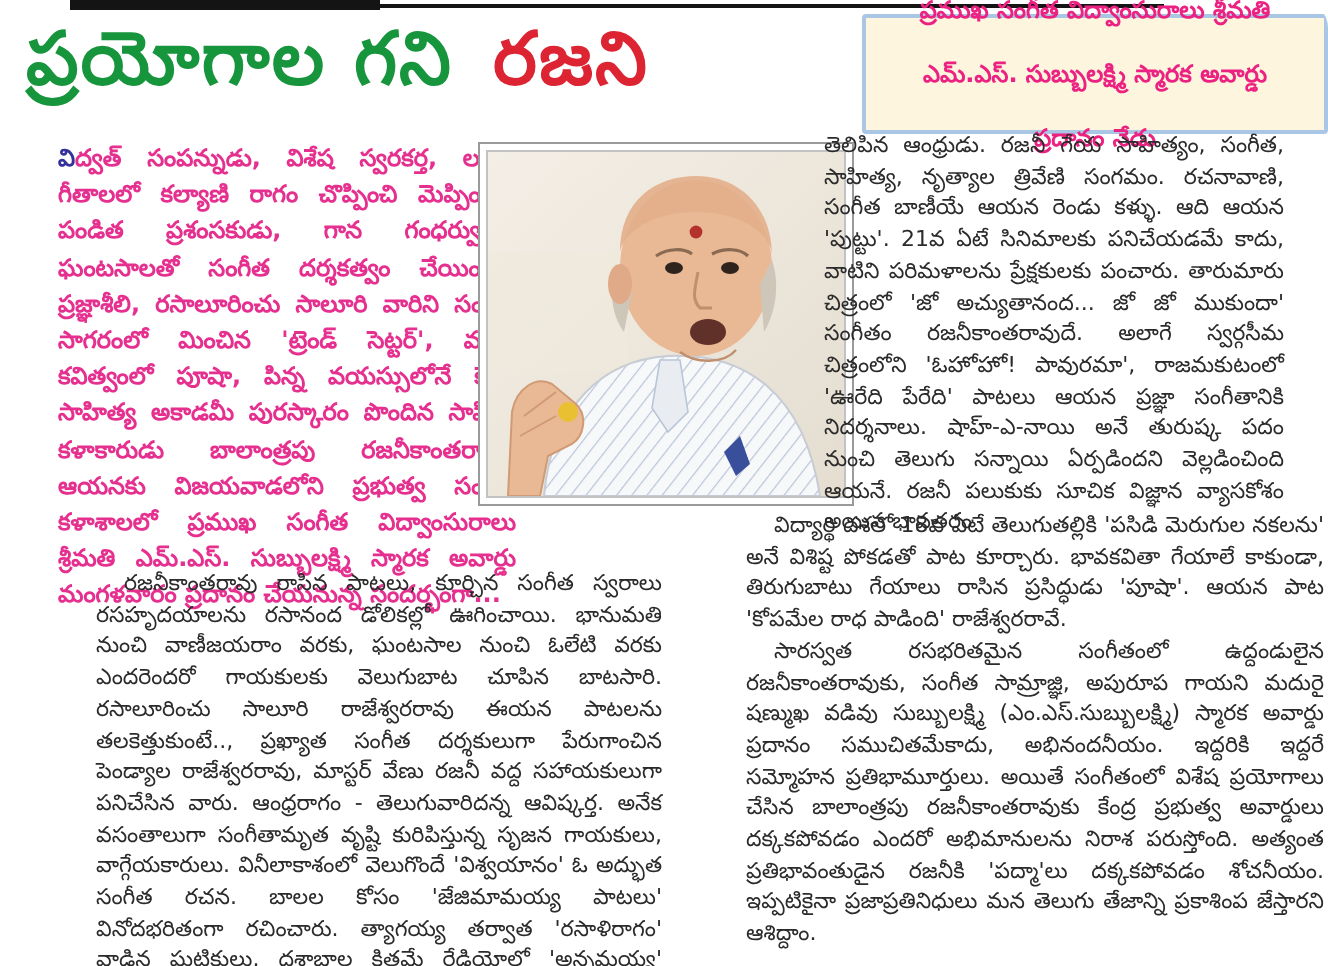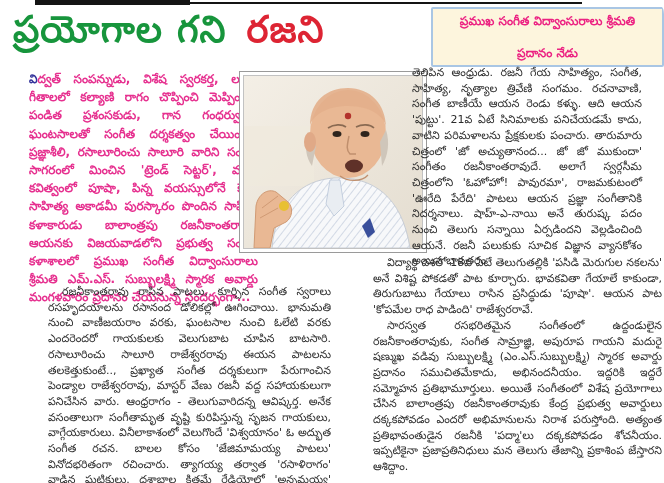--- a/index.html
+++ b/index.html
@@ -41,20 +41,21 @@
   <div class="scan-line" style="left:35px;top:0;width:155px;height:5px;"></div>
   <div class="scan-line" style="left:100px;top:2px;width:482px;height:2px;"></div>
 
   <div class="headline">
     <span class="h-green">ప్రయోగాల గని</span>
     <span class="h-red">రజని</span>
   </div>
 
   <div class="info-box" style="color:#ec2282;">
     <div>ప్రముఖ సంగీత విద్వాంసురాలు శ్రీమతి</div>
+    <div>ఎమ్.ఎస్. సుబ్బులక్ష్మి స్మారక అవార్డు</div>
     <div>ప్రదానం నేడు</div>
   </div>
 
   <div class="lead" style="color:#e6308f;margin-left:21px;">
     <span class="dropcap" style="color:#32329a;">వి</span><span>ద్వత్ సంపన్నుడు, విశేష స్వరకర్త, లలిత గీతాలలో కల్యాణి రాగం చొప్పించి మెప్పించిన పండిత ప్రశంసకుడు, గాన గంధర్వుడు, ఘంటసాలతో సంగీత దర్శకత్వం చేయించిన ప్రజ్ఞాశీలి, రసాలూరించు సాలూరి వారిని సంగీత సాగరంలో మించిన 'ట్రెండ్ సెట్టర్', వచన కవిత్వంలో పూషా, పిన్న వయస్సులోనే కేంద్ర సాహిత్య అకాడమీ పురస్కారం పొందిన సాహితీ కళాకారుడు బాలాంత్రపు రజనీకాంతరావు. ఆయనకు విజయవాడలోని ప్రభుత్వ సంగీత కళాశాలలో ప్రముఖ సంగీత విద్వాంసురాలు శ్రీమతి ఎమ్.ఎస్. సుబ్బులక్ష్మి స్మారక అవార్డు మంగళవారం ప్రదానం చేయనున్న సందర్భంగా...</span>
   </div>
 
   <div class="photo-frame">
     <div class="photo-inner">
       <svg width="180" height="172" viewBox="0 0 180 172" xmlns="http://www.w3.org/2000/svg">

